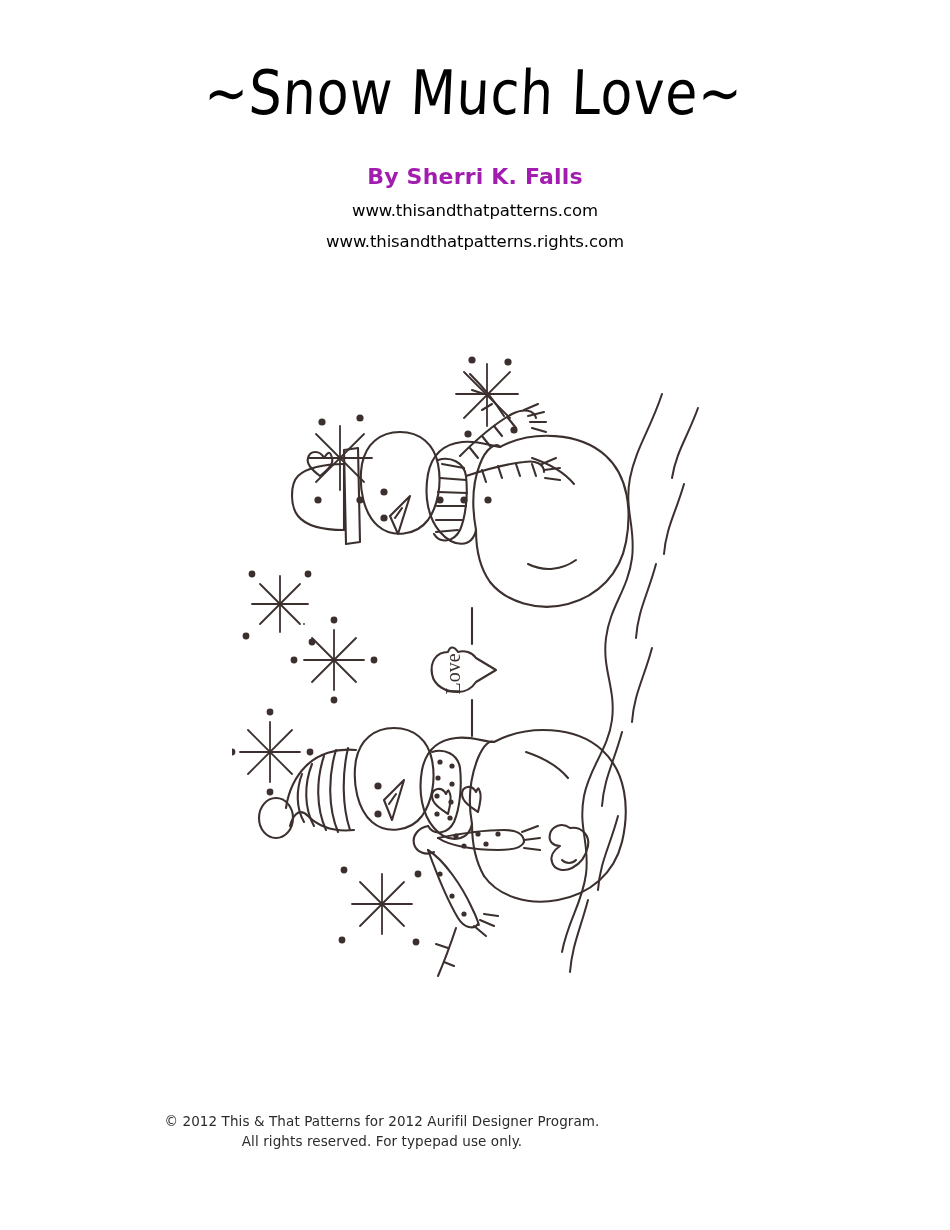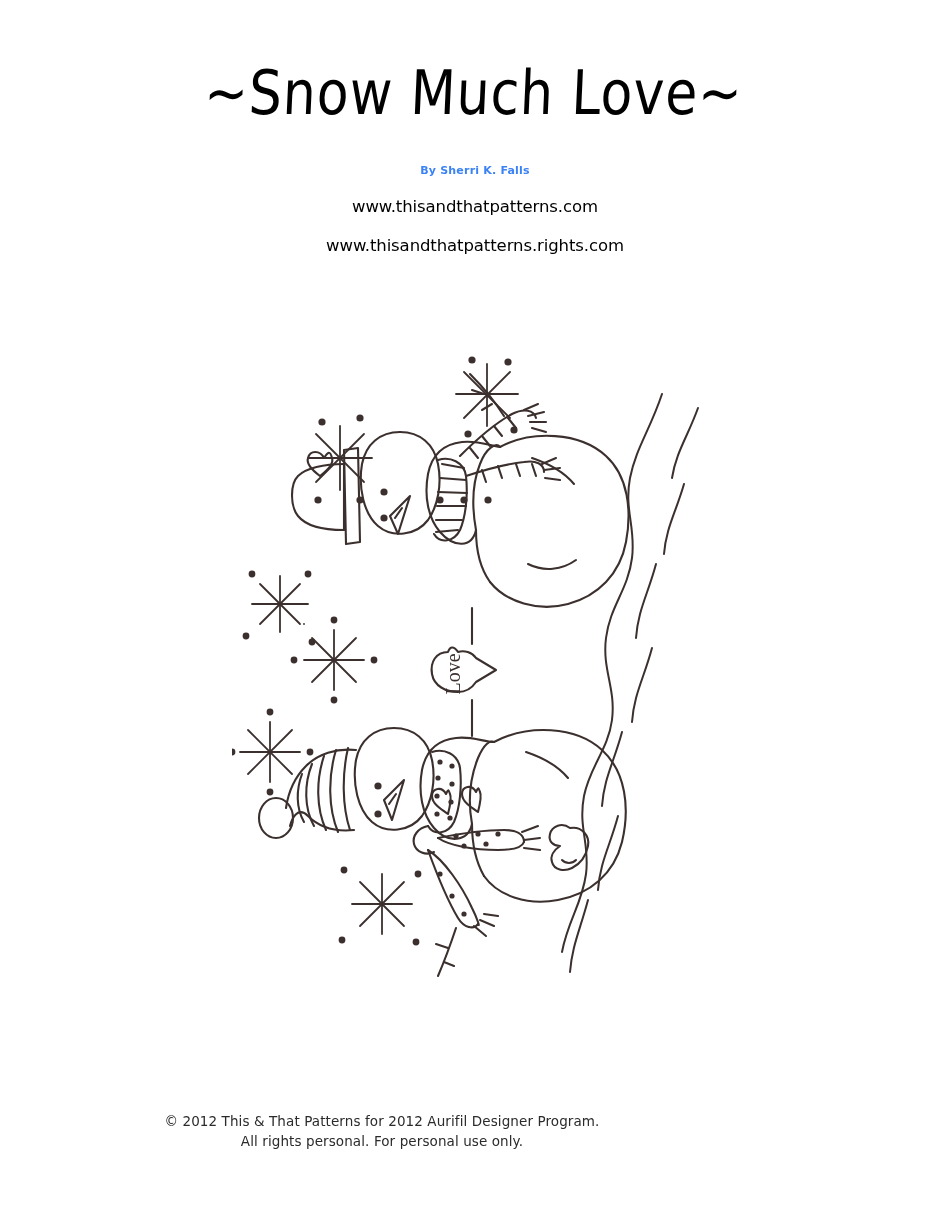--- a/index.html
+++ b/index.html
@@ -41,29 +41,29 @@
     color: #000000;
     margin: 0;
     transform: scaleY(1.18) skewX(-3deg);
     transform-origin: center top;
     white-space: nowrap;
   }
 
   .byline {
     margin: 0;
     font-family: "DejaVu Sans", sans-serif;
-    font-size: 11px;
+    font-size: 22px;
     font-weight: bold;
-    color: #3b82f6;
+    color: #a21caf;
     padding-top: 50px;
     letter-spacing: 0.2px;
   }
 
   .weburl {
-    margin: 16px;
+    margin: 8px;
     font-family: "DejaVu Sans", sans-serif;
     font-size: 16.5px;
     font-weight: 400;
     color: #000000;
     padding-top: 4px;
     letter-spacing: -0.1px;
   }
 
   
   .art-wrap {
@@ -398,16 +398,16 @@
           <circle cx="110" cy="588" r="3.4" fill="#3b302e" stroke="none"></circle>
           <circle cx="184" cy="590" r="3.4" fill="#3b302e" stroke="none"></circle>
         </g>
 
       </g>
     </svg>
   </div>
 
   <div class="footer">
     <p class="footer-line">© 2012 This &amp; That Patterns for 2012 Aurifil Designer Program.</p>
-    <p class="footer-line">All rights personal. For personal use only.</p>
+    <p class="footer-line">All rights reserved. For typepad use only.</p>
   </div>
 
 </div>
 
 </body></html>

